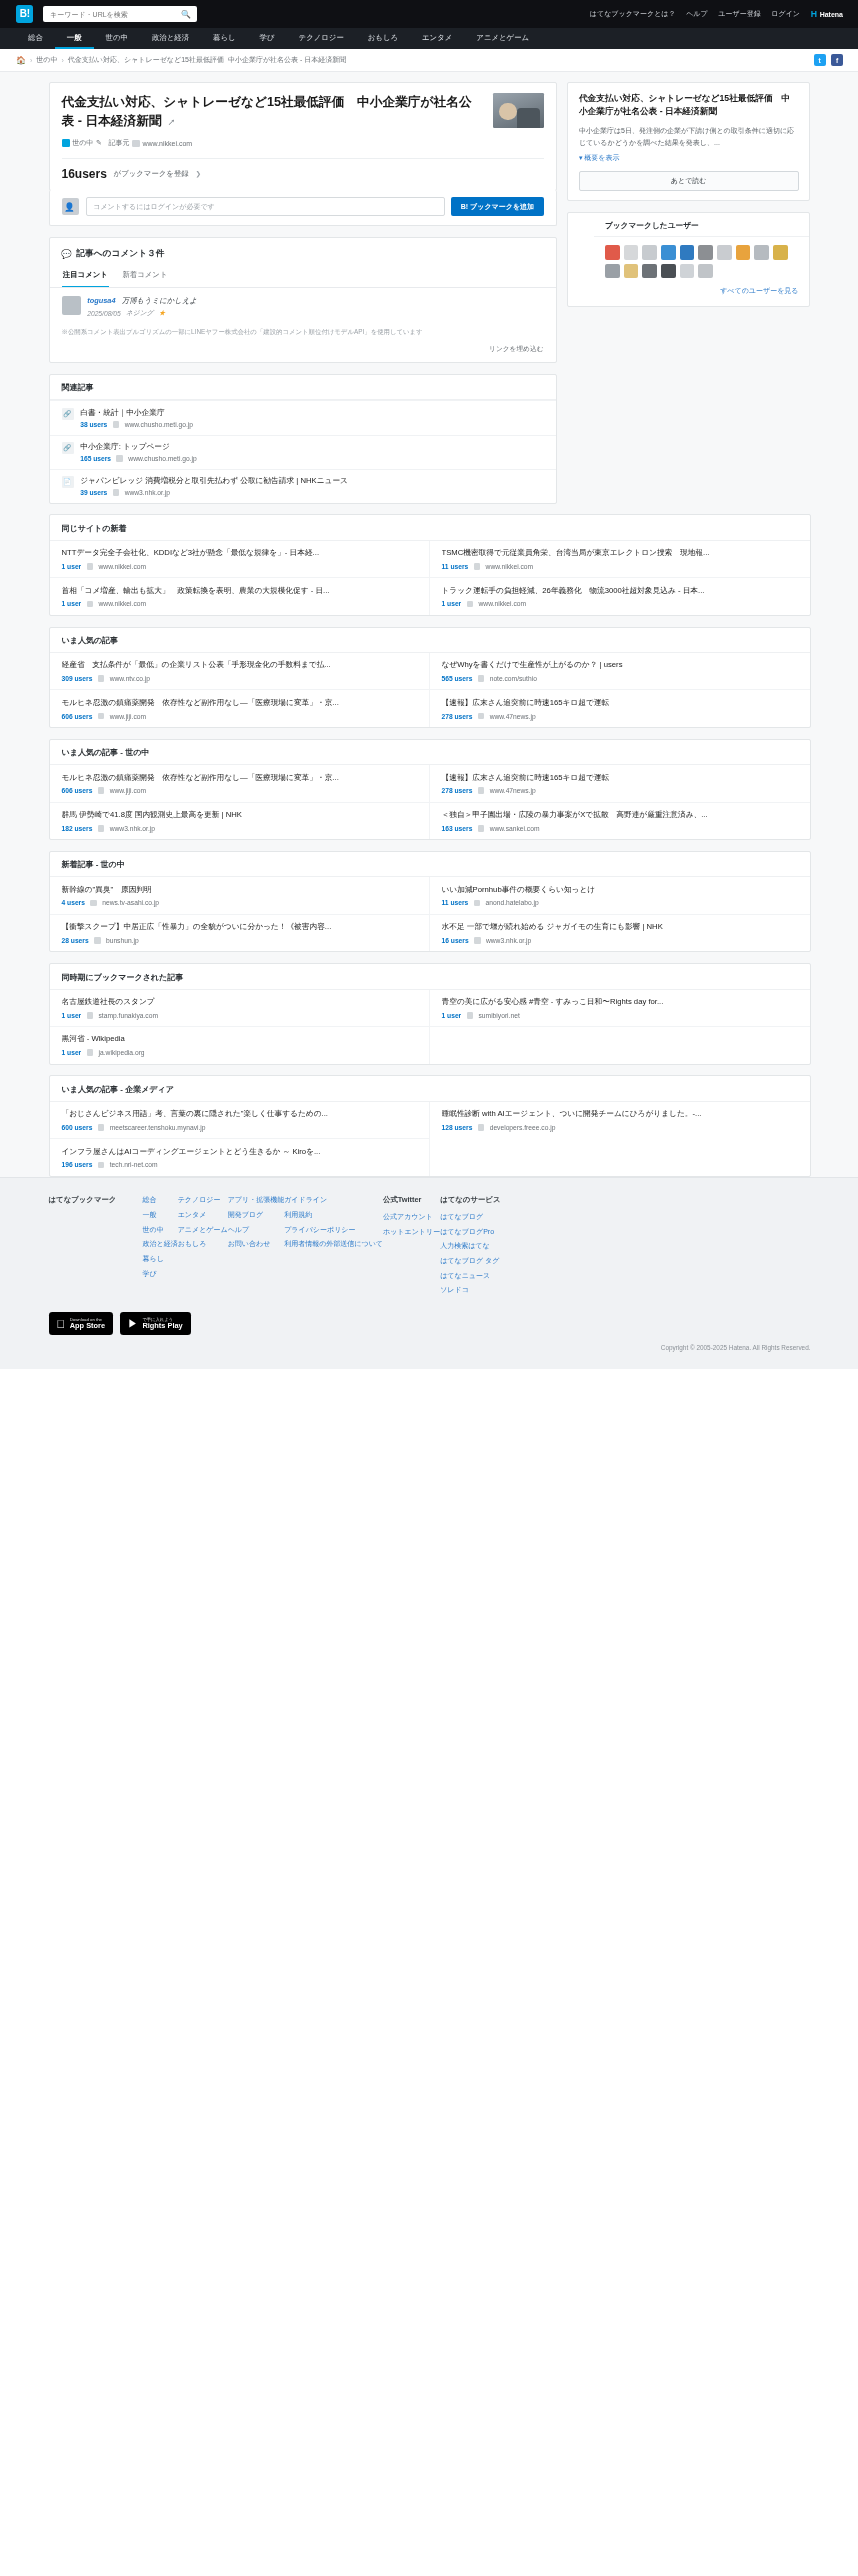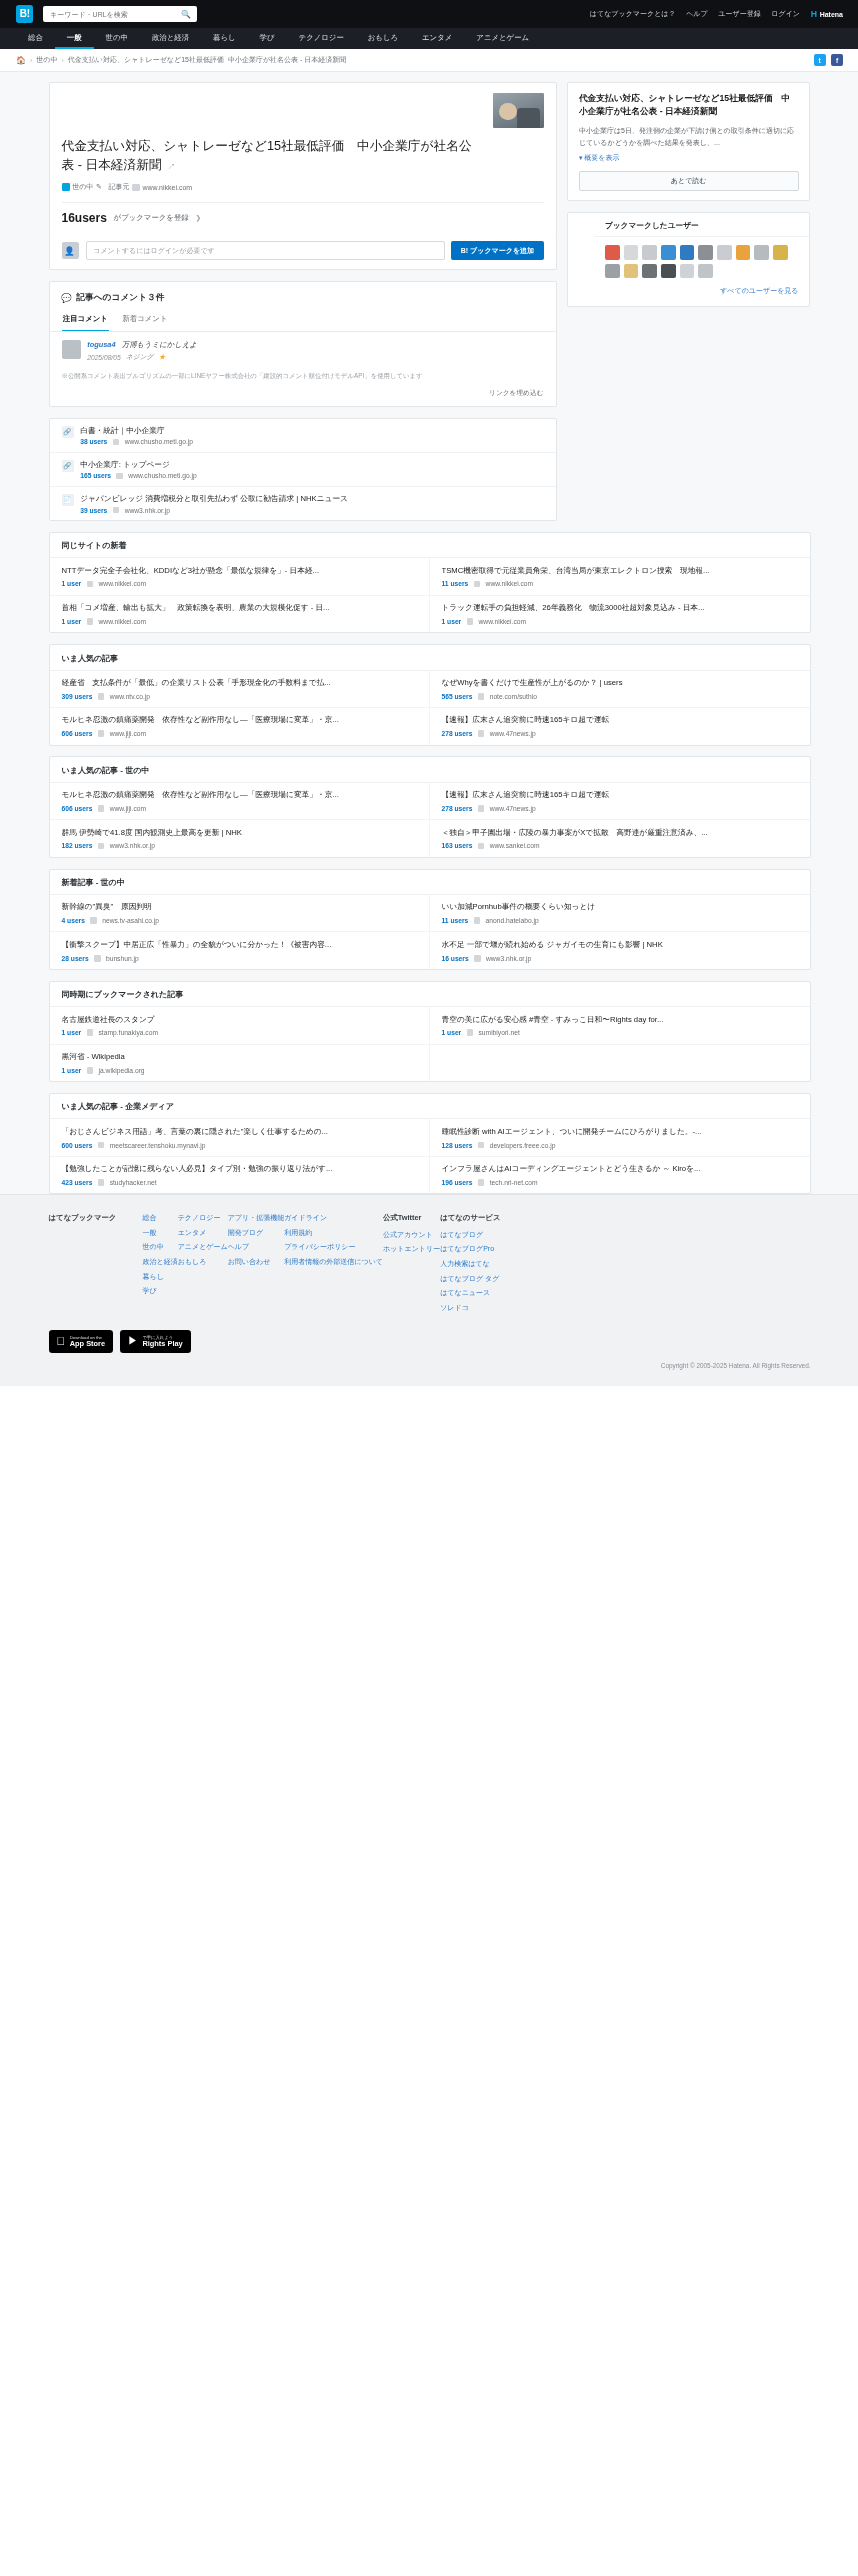--- a/index.html
+++ b/index.html
@@ -126,24 +126,23 @@
     border: 0.7px solid #e3e6e8;
     border-radius: 2px;
   }
 
   
   .entry-card { padding: 10.7px 12px 9.4px 12px; }
   .entry-head { display: flex; gap: 9.4px; }
   .entry-title {
     font-size: 12.7px;
     line-height: 1.45;
-    font-weight: normal;
+    font-weight: bold;
     color: #1a1a1a;
     flex: 1;
-    margin-top: 44px;
   }
   .ext-ico { font-size: 7.4px; color:#7a8087; margin-left:2.7px;}
   .entry-thumb {
     width: 51px; height: 35px;
     background: linear-gradient(160deg,#9aa4ad,#5d676f);
     border-radius: 1.3px;
     flex: none;
     position: relative;
     overflow: hidden;
   }
@@ -423,20 +422,21 @@
               <span data-name="comment-tag">ネジング</span>
               <span class="star" data-name="star-icon">★</span>
             </div>
           </div>
         </div>
         <div class="notice" data-name="comment-notice">※公開系コメント表出プルゴリズムの一部にLINEヤフー株式会社の「建設的コメント順位付けモデルAPI」を使用しています</div>
         <div class="embed-link" data-name="embed-link">リンクを埋め込む</div>
       </div>
 
       <div class="card lsec" data-name="related-articles-section">
+        <div class="lsec-title" data-name="related-articles-title">関連記事</div>
         <div class="rel-item" data-name="list-item">
           <div class="rel-ico" data-name="link-icon">🔗</div>
           <div>
             <div class="rel-title" data-name="related-title">白書・統計｜中小企業庁</div>
             <div class="rel-meta">
               <span class="rel-users" data-name="related-users">38 users</span>
               <span class="rel-fav" data-name="site-favicon-icon"></span>
               <span data-name="related-domain">www.chusho.meti.go.jp</span>
             </div>
           </div>
@@ -707,28 +707,20 @@
         </div>
         <div class="lcell" data-name="list-item">
           <div class="lt" data-name="item-title">睡眠性診断 with AIエージェント、ついに開発チームにひろがりました。-...</div>
           <div class="lm">
               <span class="lu" data-name="item-users">128 users</span>
               <span class="rel-fav" data-name="site-favicon-icon"></span>
               <span data-name="item-domain">developers.freee.co.jp</span>
             </div>
         </div>
         <div class="lcell" data-name="list-item">
-          <div class="lt" data-name="item-title">【勉強したことが記憶に残らない人必見】タイプ別・勉強の振り返り法がす...</div>
-          <div class="lm">
-              <span class="lu" data-name="item-users">423 users</span>
-              <span class="rel-fav" data-name="site-favicon-icon"></span>
-              <span data-name="item-domain">studyhacker.net</span>
-            </div>
-        </div>
-        <div class="lcell" data-name="list-item">
           <div class="lt" data-name="item-title">インフラ屋さんはAIコーディングエージェントとどう生きるか ～ Kiroを...</div>
           <div class="lm">
               <span class="lu" data-name="item-users">196 users</span>
               <span class="rel-fav" data-name="site-favicon-icon"></span>
               <span data-name="item-domain">tech.nri-net.com</span>
             </div>
         </div>
       </div>
     </div>
 

